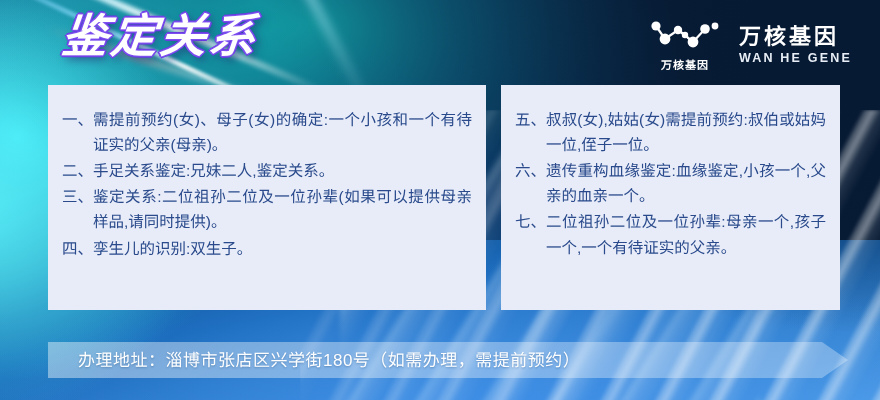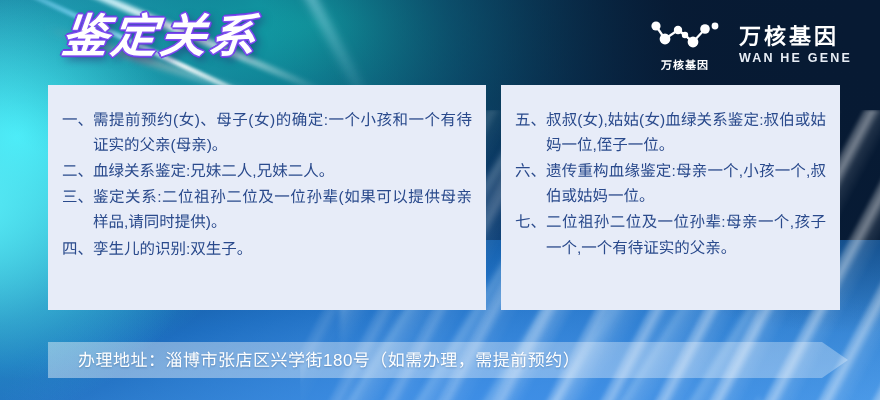--- a/index.html
+++ b/index.html
@@ -295,40 +295,40 @@
 
   <div class="panels">
 
     <div class="panel panel-left">
       <div class="item">
         <span class="item-marker">一、</span>
         <span class="item-text">需提前预约(女)、母子(女)的确定:一个小孩和一个有待证实的父亲(母亲)。</span>
       </div>
       <div class="item">
         <span class="item-marker">二、</span>
-        <span class="item-text">血绿关系鉴定:兄妹二人,兄妹二人。</span>
+        <span class="item-text">手足关系鉴定:兄妹二人,鉴定关系。</span>
       </div>
       <div class="item">
         <span class="item-marker">三、</span>
         <span class="item-text">鉴定关系:二位祖孙二位及一位孙辈(如果可以提供母亲样品,请同时提供)。</span>
       </div>
       <div class="item">
         <span class="item-marker">四、</span>
         <span class="item-text">孪生儿的识别:双生子。</span>
       </div>
     </div>
 
     <div class="panel panel-right">
       <div class="item">
         <span class="item-marker">五、</span>
-        <span class="item-text">叔叔(女),姑姑(女)血绿关系鉴定:叔伯或姑妈一位,侄子一位。</span>
+        <span class="item-text">叔叔(女),姑姑(女)需提前预约:叔伯或姑妈一位,侄子一位。</span>
       </div>
       <div class="item">
         <span class="item-marker">六、</span>
-        <span class="item-text">遗传重构血缘鉴定:母亲一个,小孩一个,叔伯或姑妈一位。</span>
+        <span class="item-text">遗传重构血缘鉴定:血缘鉴定,小孩一个,父亲的血亲一个。</span>
       </div>
       <div class="item">
         <span class="item-marker">七、</span>
         <span class="item-text">二位祖孙二位及一位孙辈:母亲一个,孩子一个,一个有待证实的父亲。</span>
       </div>
     </div>
 
   </div>
 
   <div class="footer">

